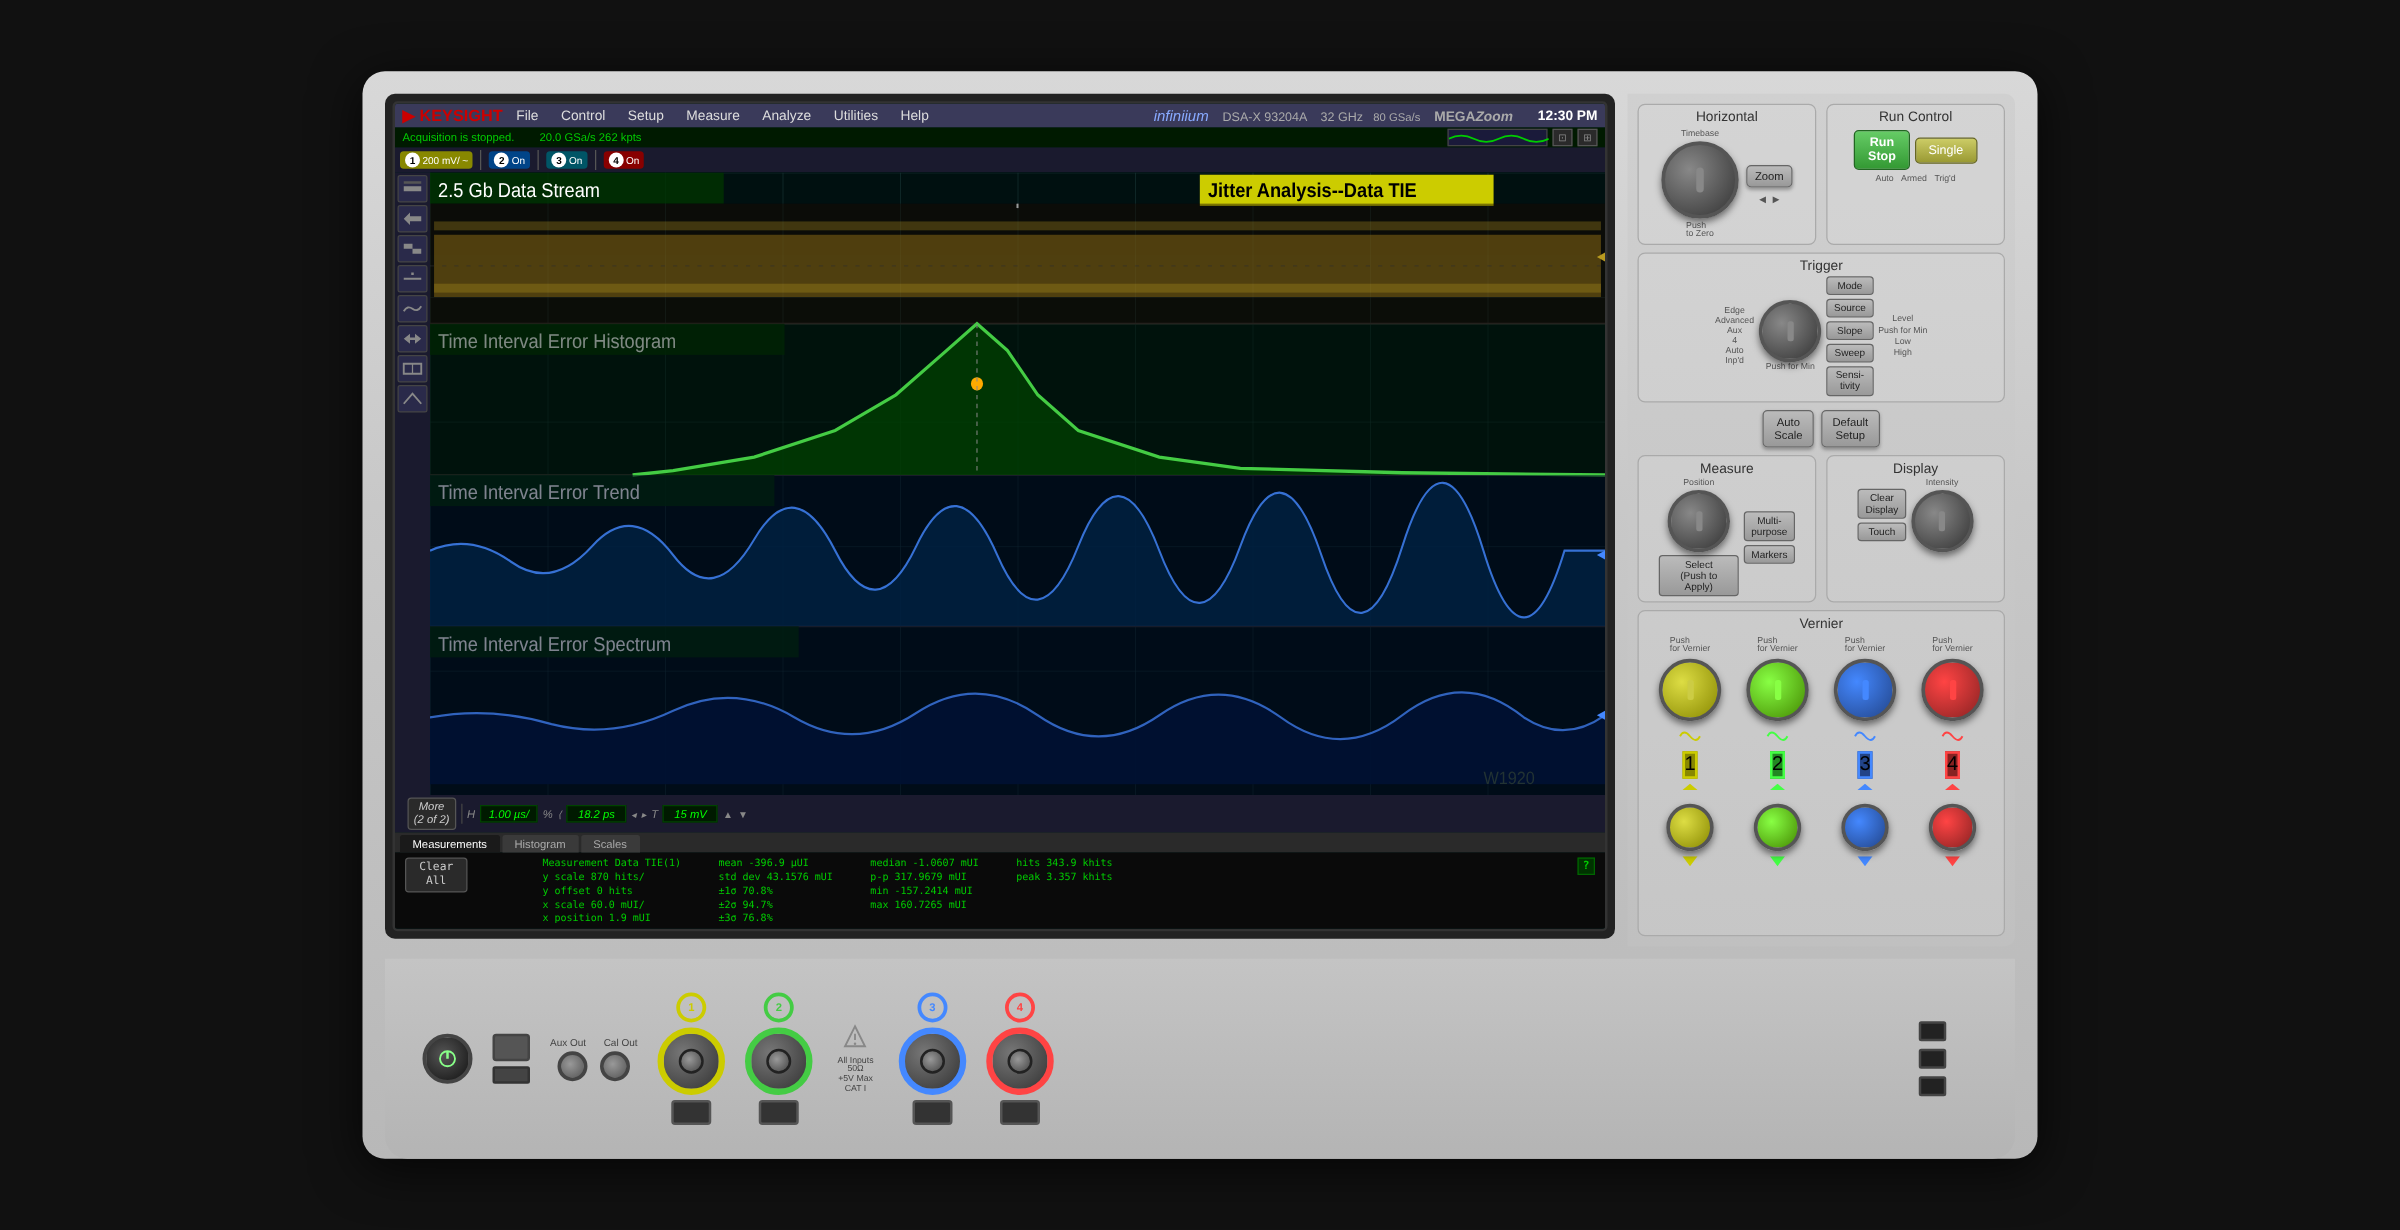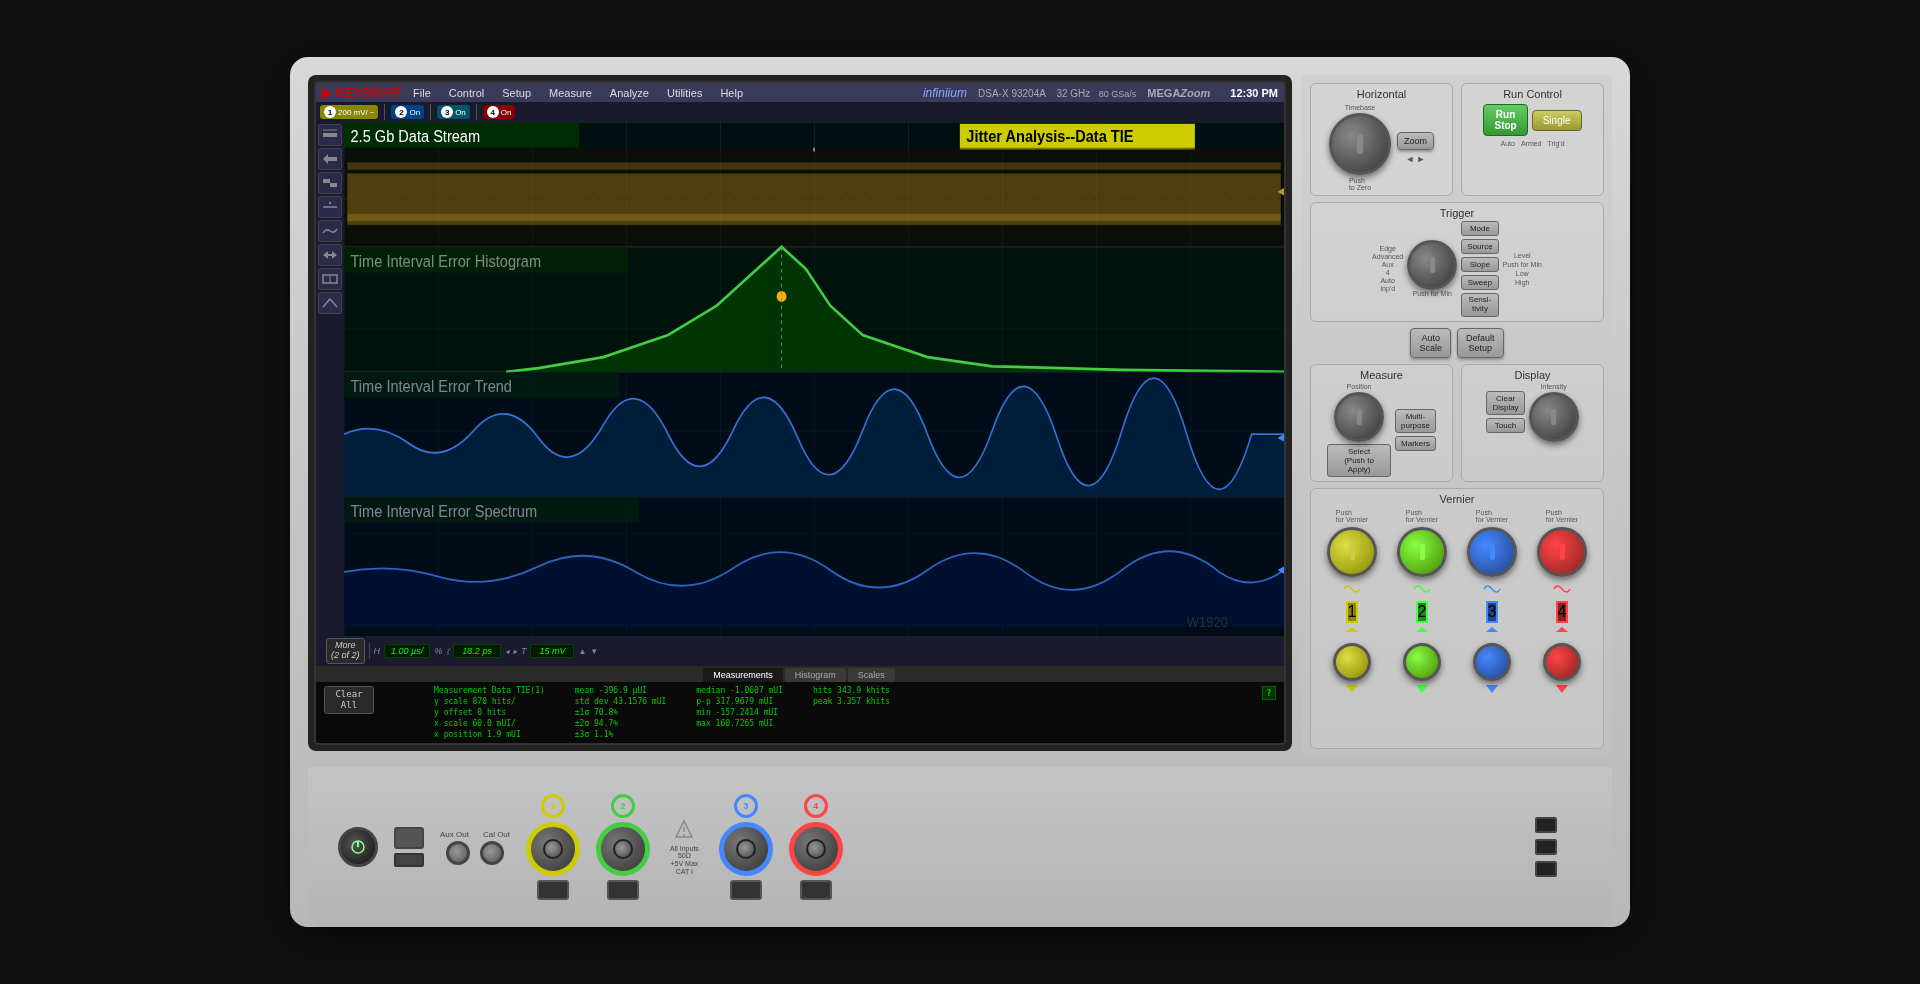--- a/index.html
+++ b/index.html
@@ -185,21 +185,20 @@
       padding: 1px 8px;
       border: 1px solid #004400;
       font-size: 9px;
     }
 
     
     .meas-tabs {
       display: flex;
       background: #2a2a2a;
       padding: 2px 4px 0;
-      justify-content: center;
     }
 
     .meas-tab {
       padding: 2px 10px;
       font-size: 9px;
       color: #aaa;
       background: #3a3a3a;
       border-radius: 2px 2px 0 0;
       cursor: pointer;
       margin-right: 2px;
@@ -469,20 +468,37 @@
                   <span>32 GHz</span>
                   &nbsp;
                   <span style="font-size:9px;">80 GSa/s</span>
                   &nbsp;&nbsp;
                   <span style="font-size:11px; font-weight:bold;">MEGA<span style="font-style:italic;">Zoom</span></span>
                 </span>
                 <span class="menu-time">12:30 PM</span>
               </div>
             </div>
 
+            <div class="status-bar">
+              <span>Acquisition is stopped.</span>
+              <span>20.0 GSa/s   262 kpts</span>
+              <div style="margin-left:auto; display:flex; gap:4px;">
+                <div style="width:80px; height:14px; background:#1a1a3a; border:1px solid #444; position:relative;">
+                  <svg width="80" height="14" viewBox="0 0 80 14">
+                    <path d="M0,7 Q10,2 20,7 Q30,12 40,7 Q50,2 60,7 Q70,12 80,7" stroke="#00cc00" stroke-width="1.5" fill="none"></path>
+                  </svg>
+                </div>
+                <div style="width:16px; height:14px; background:#2a2a2a; border:1px solid #555; display:flex; align-items:center; justify-content:center;">
+                  <span style="color:#888; font-size:8px;">⊡</span>
+                </div>
+                <div style="width:16px; height:14px; background:#2a2a2a; border:1px solid #555; display:flex; align-items:center; justify-content:center;">
+                  <span style="color:#888; font-size:8px;">⊞</span>
+                </div>
+              </div>
+            </div>
 
             <div class="channel-bar">
               <div class="ch-btn ch1">
                 <span style="background:#fff;color:#000;border-radius:50%;width:12px;height:12px;display:flex;align-items:center;justify-content:center;font-size:8px;font-weight:bold;">1</span>
                 <span style="font-size:8px;">200 mV/</span>
                 <span style="font-size:8px;">~</span>
               </div>
               <div style="width:1px; height:16px; background:#555;"></div>
               <div class="ch-btn ch2">
                 <span style="background:#fff;color:#000;border-radius:50%;width:12px;height:12px;display:flex;align-items:center;justify-content:center;font-size:8px;font-weight:bold;">2</span>
@@ -659,21 +675,21 @@
                   <span>y scale    870 hits/</span>
                   <span>y offset   0 hits</span>
                   <span>x scale    60.0 mUI/</span>
                   <span>x position 1.9 mUI</span>
                 </div>
                 <div class="meas-col">
                   <span>mean   -396.9 µUI</span>
                   <span>std dev  43.1576 mUI</span>
                   <span>±1σ    70.8%</span>
                   <span>±2σ    94.7%</span>
-                  <span>±3σ    1.1%</span>
+                  <span>±3σ    76.8%</span>
                 </div>
                 <div class="meas-col">
                   <span>median  -1.0607 mUI</span>
                   <span>p-p    317.9679 mUI</span>
                   <span>min   -157.2414 mUI</span>
                   <span>max    160.7265 mUI</span>
                 </div>
                 <div class="meas-col">
                   <span>hits 343.9 khits</span>
                   <span>peak 3.357 khits</span>

